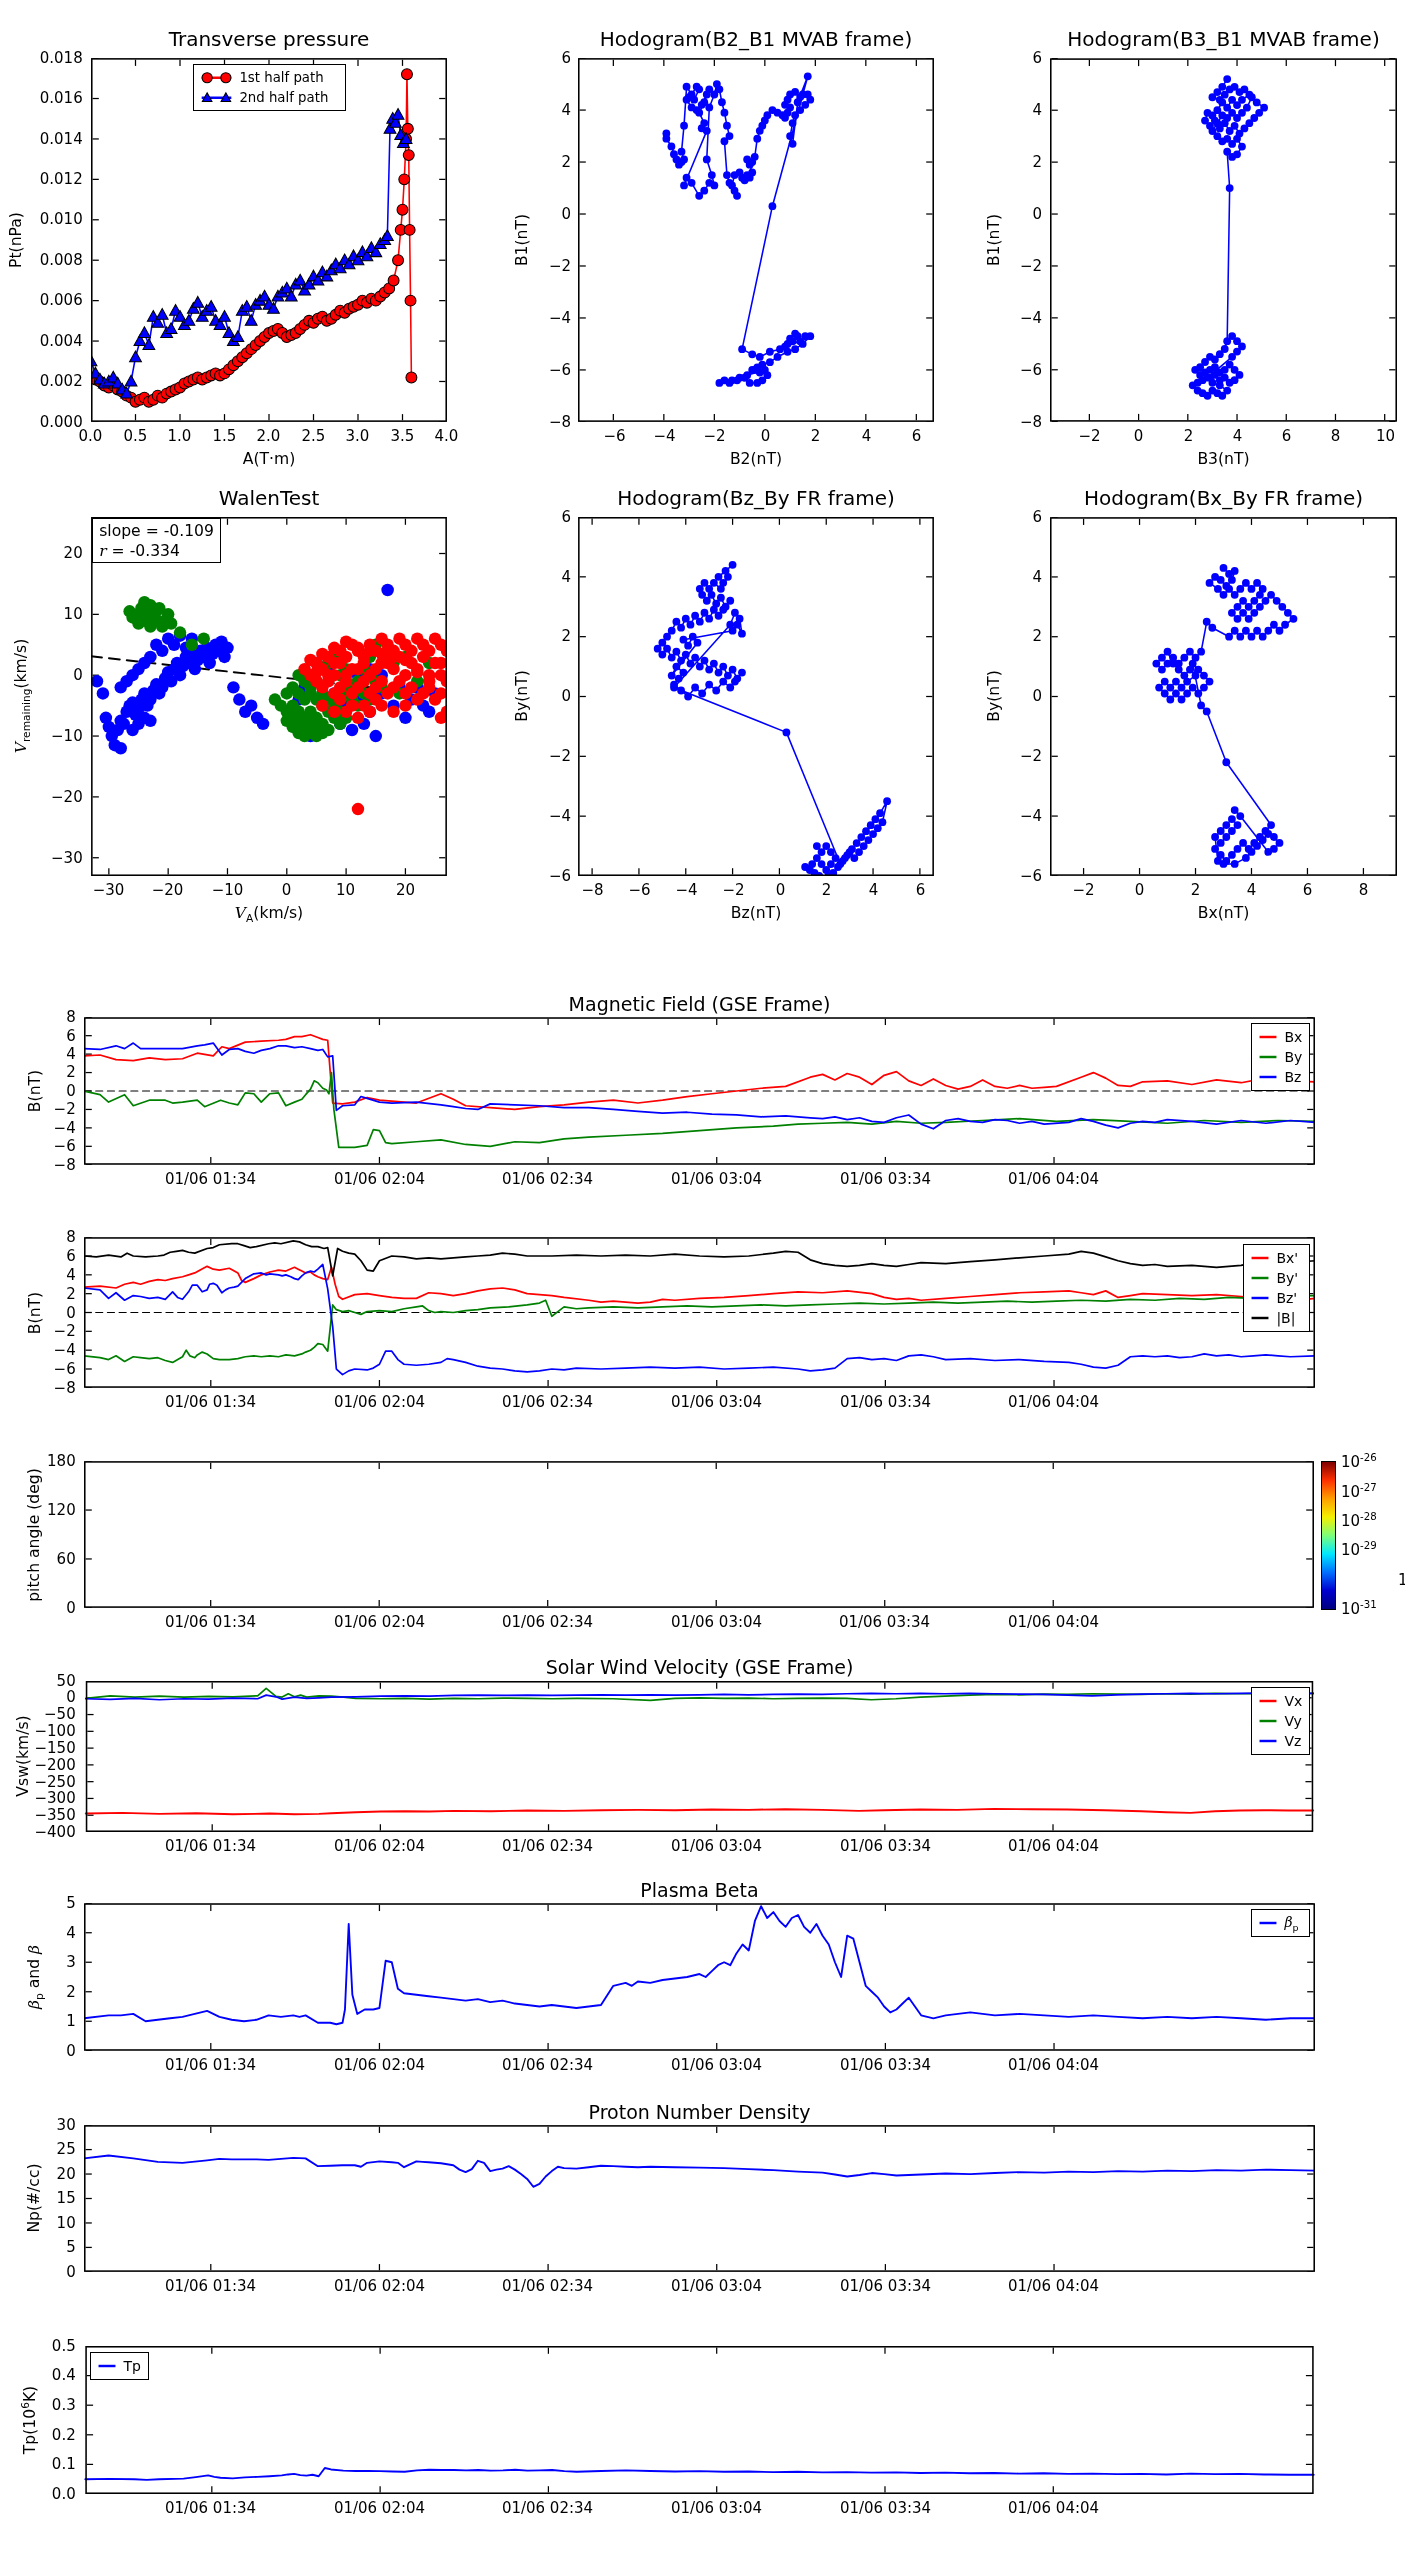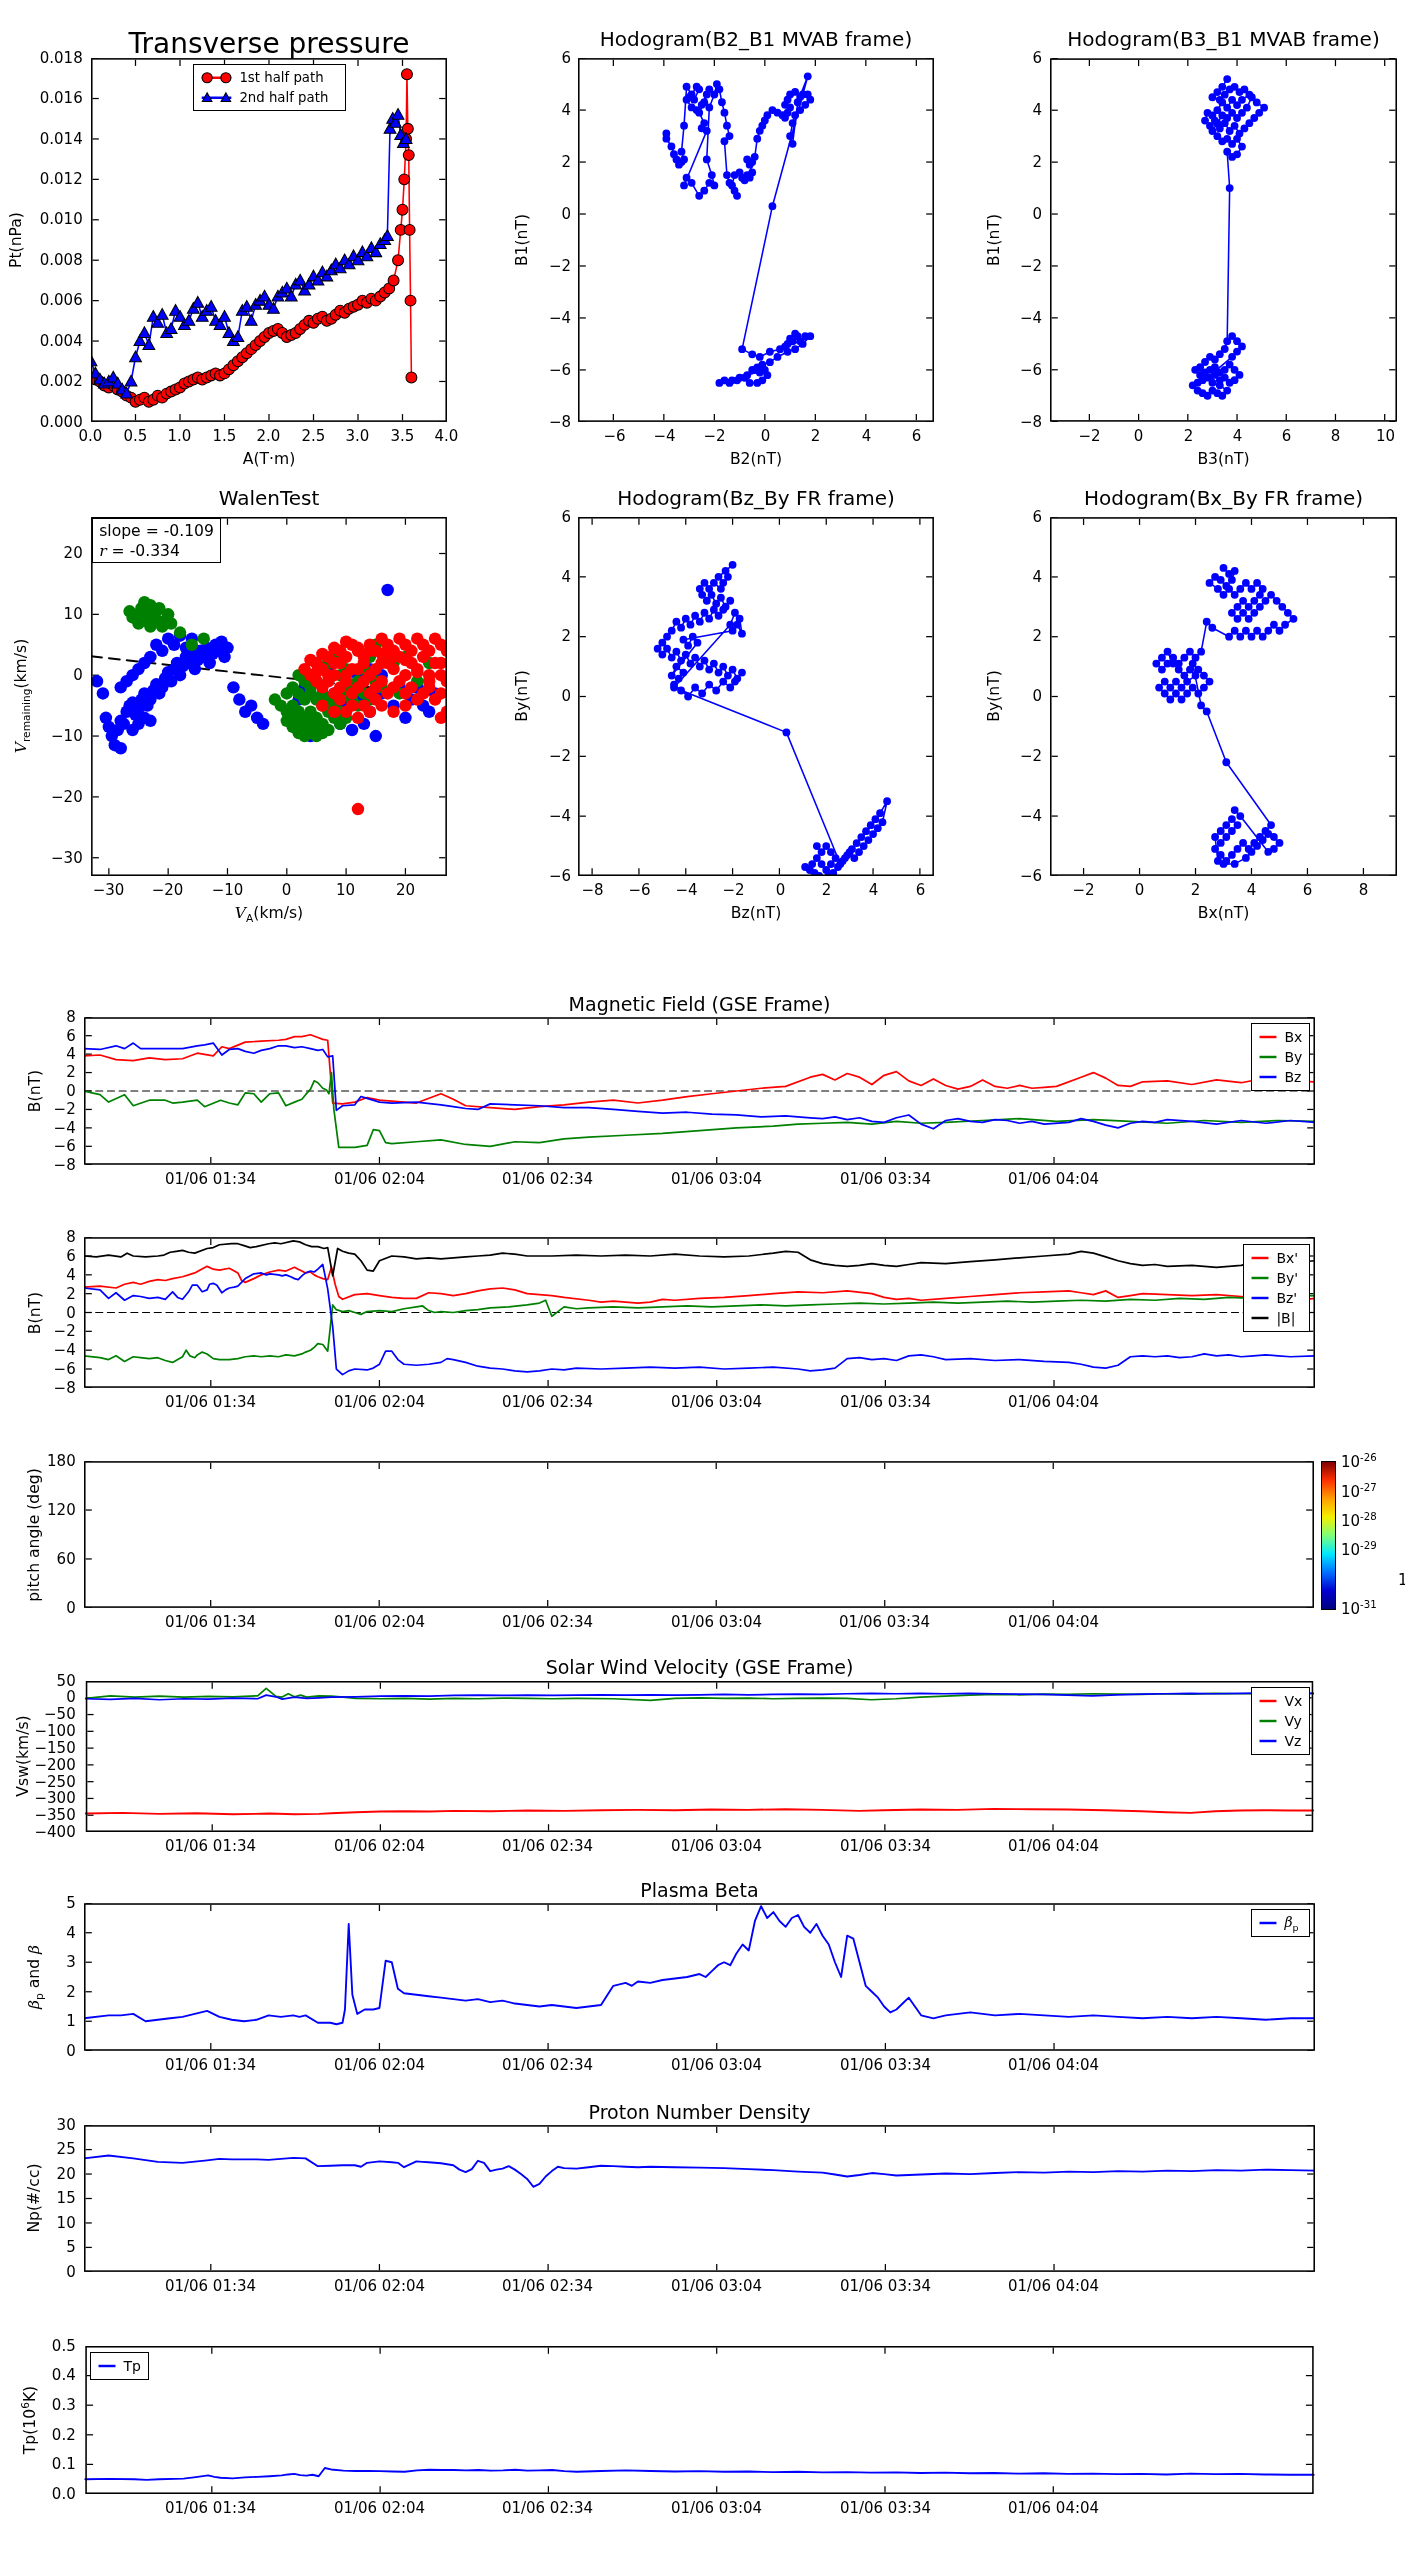--- a/index.html
+++ b/index.html
@@ -18,21 +18,21 @@
   .annbox{position:absolute;background:#fff;border:1.6px solid #000;padding:1.6px 6.2px;font-size:15.6px;line-height:20px;white-space:nowrap;}
   .cbar{position:absolute;border:1.6px solid #000;}
   .cblab{position:absolute;font-size:15px;transform:translateY(-50%);white-space:nowrap;}
   .mth{font-family:"DejaVu Serif",serif;font-style:italic;}
   sup,sub{font-size:68%;}
 </style>
 </head>
 <body>
 
 <div id="figure" style="width: 1405px; height: 2576px; background: rgb(255, 255, 255);">
-    <div class="ptitle" style="position: absolute; left: 91px; top: 26.5px; width: 356px; font-size: 28px;">Transverse pressure</div>
+    <div class="ptitle" style="position: absolute; left: 91px; top: 26.5px; width: 356px; font-size: 20px;">Transverse pressure</div>
     <svg width="356" height="364" viewBox="0 0 456 466" style="position: absolute; left: 91px; top: 58px; overflow: hidden;">
       <rect x="1" y="1" width="454" height="464" fill="#ffffff"></rect>
       <line x1="0" y1="464" x2="0" y2="456" stroke="#000" stroke-width="1.6"></line>
       <line x1="0" y1="2" x2="0" y2="10" stroke="#000" stroke-width="1.6"></line>
       <line x1="57" y1="464" x2="57" y2="456" stroke="#000" stroke-width="1.6"></line>
       <line x1="57" y1="2" x2="57" y2="10" stroke="#000" stroke-width="1.6"></line>
       <line x1="114" y1="464" x2="114" y2="456" stroke="#000" stroke-width="1.6"></line>
       <line x1="114" y1="2" x2="114" y2="10" stroke="#000" stroke-width="1.6"></line>
       <line x1="171" y1="464" x2="171" y2="456" stroke="#000" stroke-width="1.6"></line>
       <line x1="171" y1="2" x2="171" y2="10" stroke="#000" stroke-width="1.6"></line>

